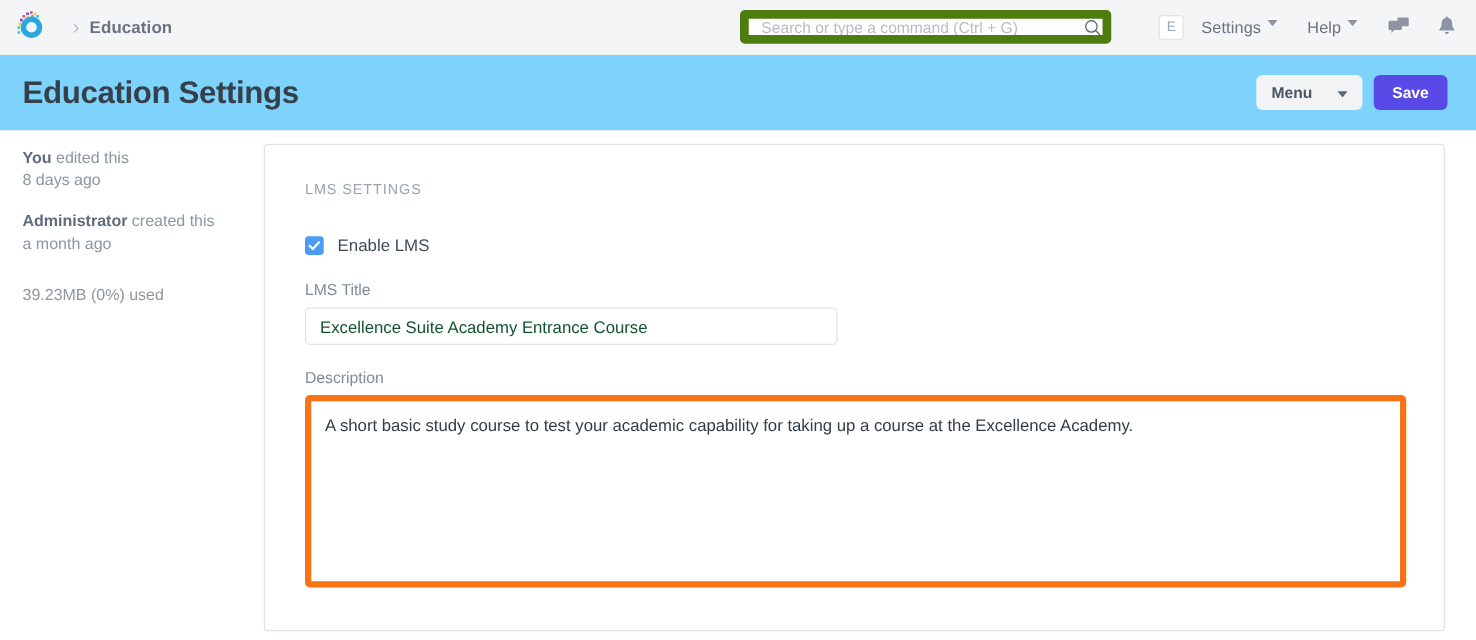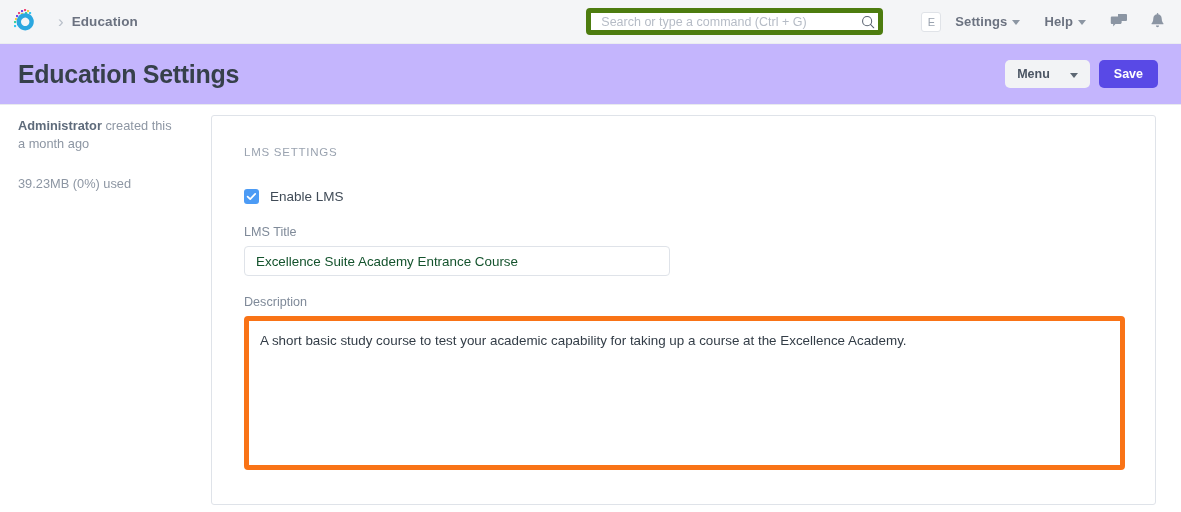--- a/index.html
+++ b/index.html
@@ -45,21 +45,21 @@
 
   .search-wrap {
     position: relative;
     width: 297px;
     height: 27px;
     margin-right: 38px;
   }
   .search-input {
     width: 100%;
     height: 100%;
-    border: 5px solid #4d7c0f;
+    border: 7px solid #4d7c0f;
     border-radius: 4px;
     background: #ffffff;
     font-family: "Liberation Sans", sans-serif;
     font-size: 12.5px;
     color: #4b5563;
     padding: 0 30px 0 10px;
     outline: none;
   }
   .search-input::placeholder { color: #b6bcc6; }
   .search-icon {
@@ -75,24 +75,23 @@
     border: 1px solid #e0e3e8;
     border-radius: 3px;
     display: flex; align-items: center; justify-content: center;
     font-size: 11px;
     color: #9aa3af;
     margin-right: 14px;
     background: #ffffff;
   }
   .nav-link {
     display: flex;
-    align-items: center;
     gap: 5px;
     font-size: 13px;
-    font-weight: bold;
+    font-weight: normal;
     color: #6b7280;
     margin-right: 24px;
     cursor: pointer;
     letter-spacing: .1px;
   }
   .caret {
     width: 0; height: 0;
     border-left: 4px solid transparent;
     border-right: 4px solid transparent;
     border-top: 5px solid #8c96a3;
@@ -100,21 +99,21 @@
   }
   .nav-icon { margin-right: 22px; cursor: pointer; display:flex; align-items:center;}
   .nav-icon:last-child { margin-right: 0; }
 
   
   .titlebar {
     height: 60px;
     display: flex;
     align-items: center;
     padding: 0 23px 0 18px;
-    background: #c4b5fd;
+    background: #7dd3fc;
   }
   .page-title {
     font-size: 25px;
     font-weight: bold;
     color: #36404a;
     letter-spacing: -0.3px;
   }
   .title-spacer { flex: 1 1 auto; }
   .btn {
     font-family: "Liberation Sans", sans-serif;
@@ -308,20 +307,26 @@
   </button>
   <button class="btn btn-save">Save</button>
 </div>
 <div class="title-divider"></div>
 
 <div class="body-area">
 
   <div class="sidebar">
     <div class="side-block">
       <div>
+        <strong>You</strong><span> edited this</span>
+      </div>
+      <div>8 days ago</div>
+    </div>
+    <div class="side-block">
+      <div>
         <strong>Administrator</strong><span> created this</span>
       </div>
       <div>a month ago</div>
     </div>
     <div class="side-usage">39.23MB (0%) used</div>
   </div>
 
   <div class="card">
 
     <div class="section-label">LMS Settings</div>

